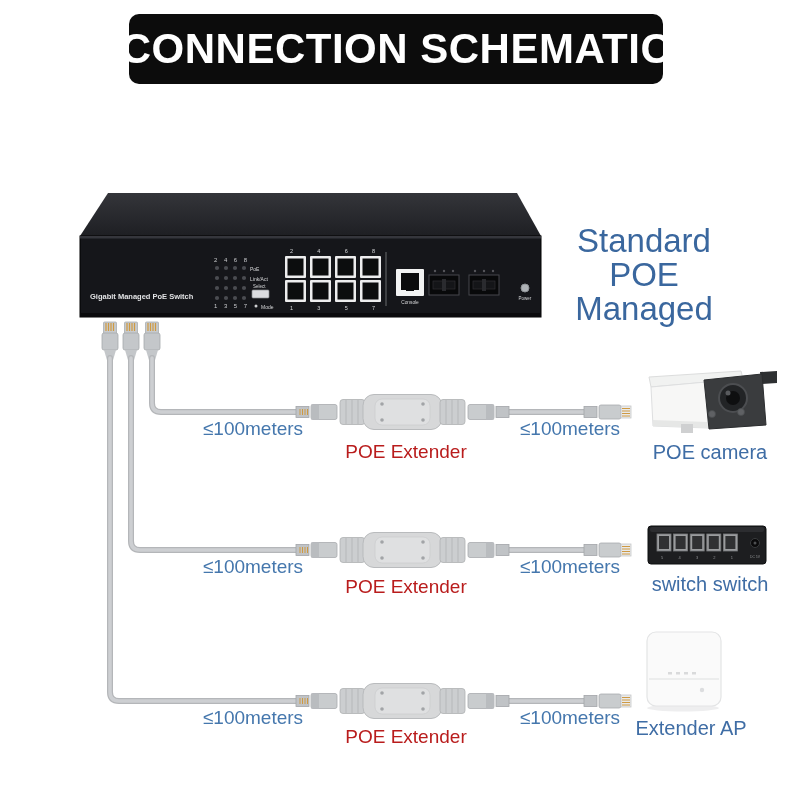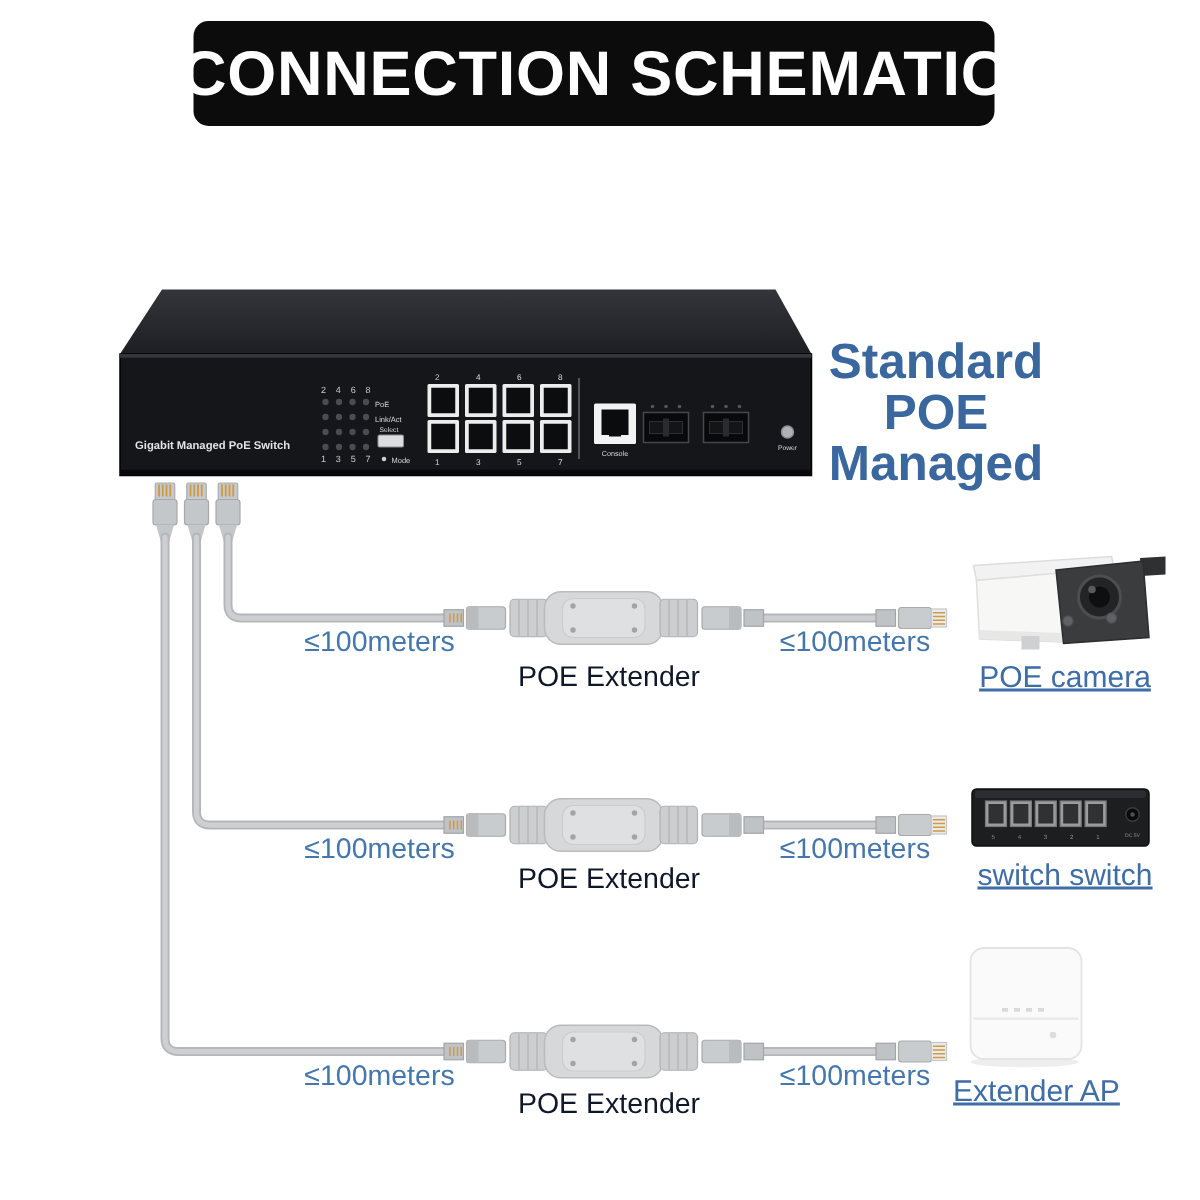--- a/index.html
+++ b/index.html
@@ -1,29 +1,29 @@
 <!DOCTYPE html>
 <html><head>
 <meta charset="utf-8">
 <style>
   html,body{margin:0;padding:0;background:#ffffff;}
   .canvas{position:relative;width:800px;height:800px;background:#ffffff;overflow:hidden;
           font-family:"Liberation Sans","DejaVu Sans",sans-serif;}
   .banner{position:absolute;left:129px;top:14px;width:534px;height:70px;background:#0c0c0c;
           border-radius:10px;display:flex;align-items:center;justify-content:center;}
   .banner-text{color:#ffffff;font-size:42px;font-weight:700;letter-spacing:.5px;white-space:nowrap;}
-  .heading{position:absolute;left:539px;top:224px;width:170px;text-align:center;color:#3a679e;
-           font-weight:700;font-size:33px;line-height:34px;}
+  .heading{position:absolute;left:559px;top:224px;width:170px;text-align:center;color:#3a679e;
+           font-weight:400;font-size:33px;line-height:34px;}
   .dist{position:absolute;width:150px;text-align:center;color:#4577ad;font-size:19px;white-space:nowrap;}
   .dist.l1{left:178px;top:418px}.dist.r1{left:495px;top:418px}
   .dist.l2{left:178px;top:556px}.dist.r2{left:495px;top:556px}
   .dist.l3{left:178px;top:707px}.dist.r3{left:495px;top:707px}
-  .elabel{position:absolute;width:150px;text-align:center;color:#0f172a;font-size:19px;white-space:nowrap;}
+  .elabel{position:absolute;width:150px;text-align:center;color:#b91c1c;font-size:19px;white-space:nowrap;}
   .elabel.e1{left:331px;top:441px}.elabel.e2{left:331px;top:576px}.elabel.e3{left:331px;top:726px}
-  .dlabel{position:absolute;width:160px;text-align:center;color:#3f6da5;font-size:20px;white-space:nowrap;text-decoration:underline;}
+  .dlabel{position:absolute;width:160px;text-align:center;color:#3f6da5;font-size:20px;white-space:nowrap;}
   .dlabel.d1{left:630px;top:441px}.dlabel.d2{left:630px;top:573px}.dlabel.d3{left:611px;top:717px}
   svg{position:absolute;left:0;top:0;}
   svg text{font-family:"Liberation Sans","DejaVu Sans",sans-serif;}
 </style>
 </head>
 <body>
 
 <div class="canvas">
 
   <svg width="800" height="800" viewBox="0 0 800 800">

